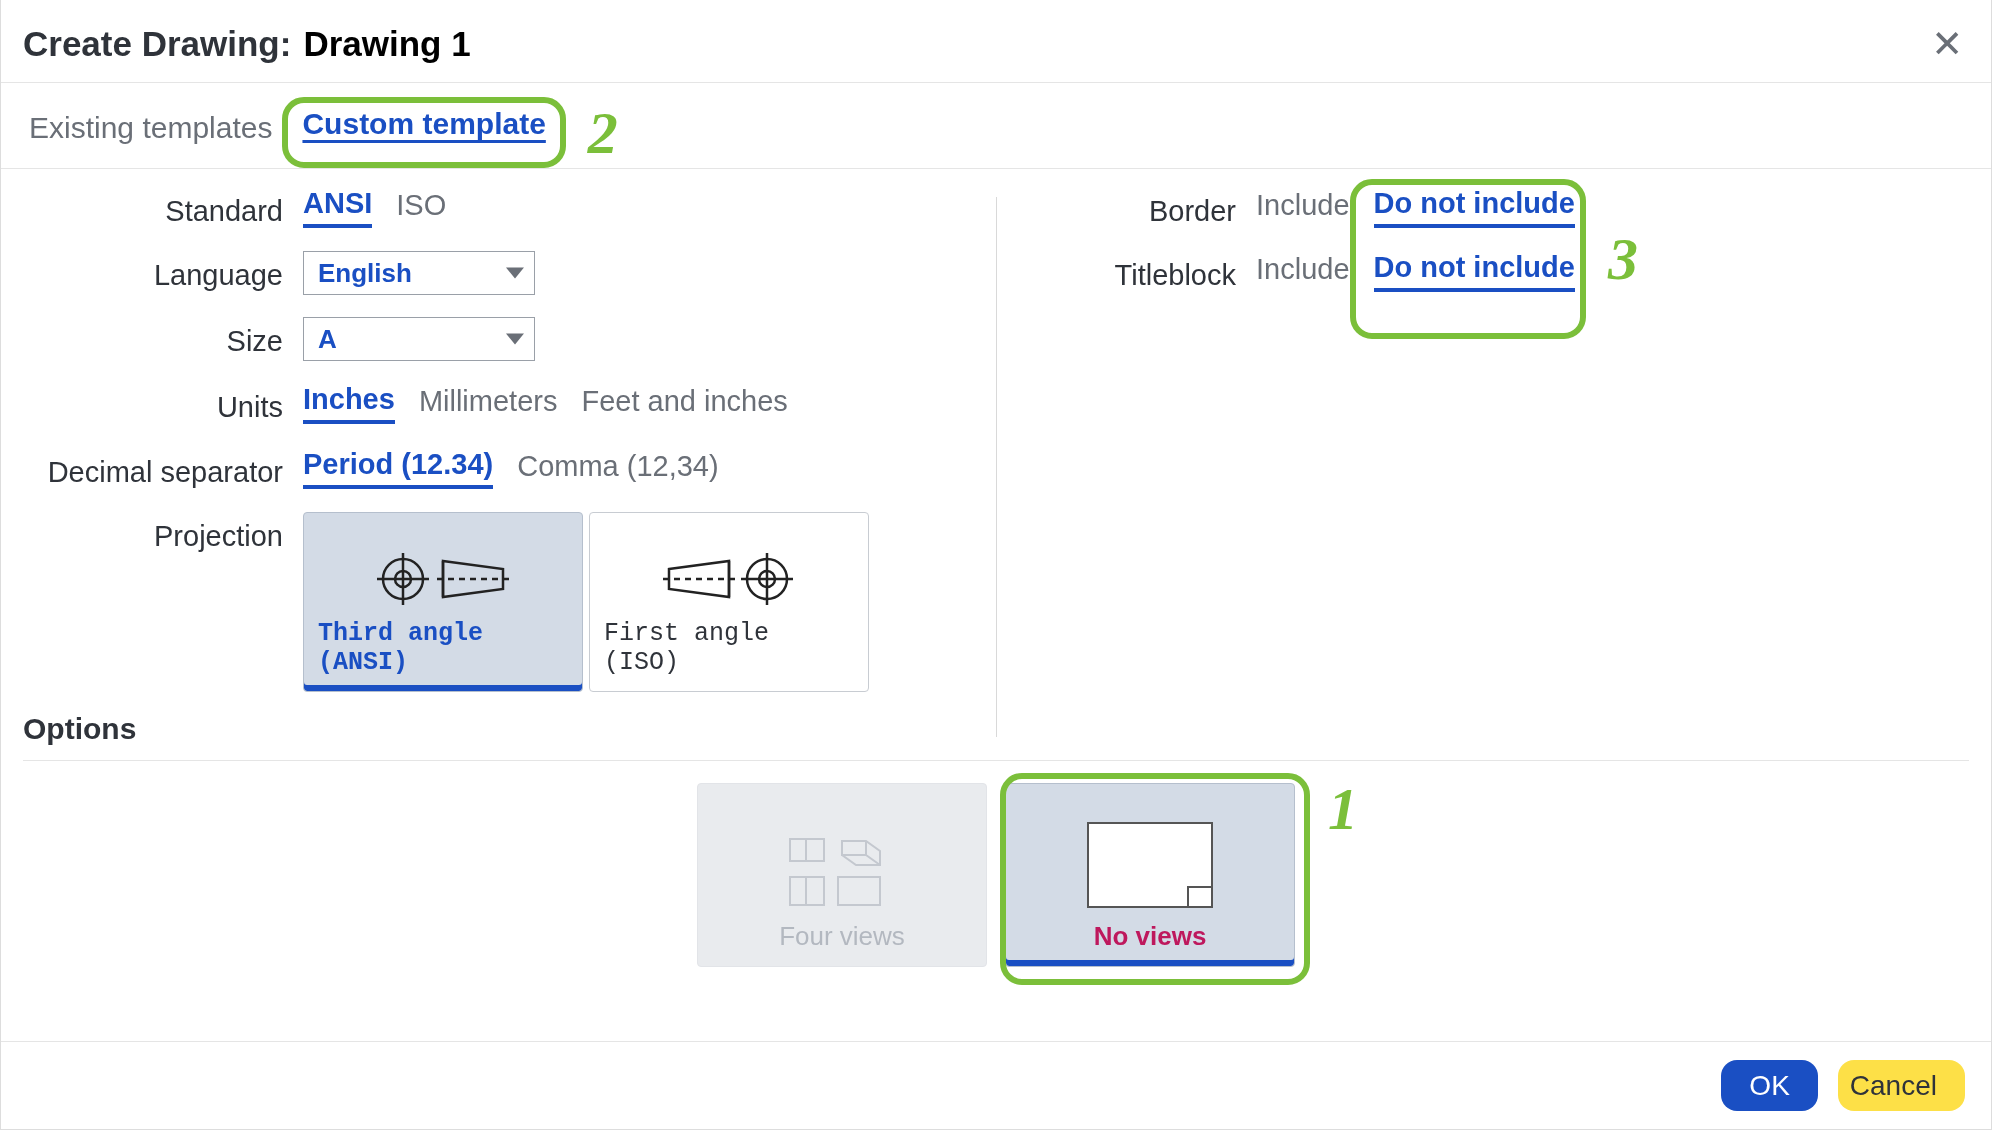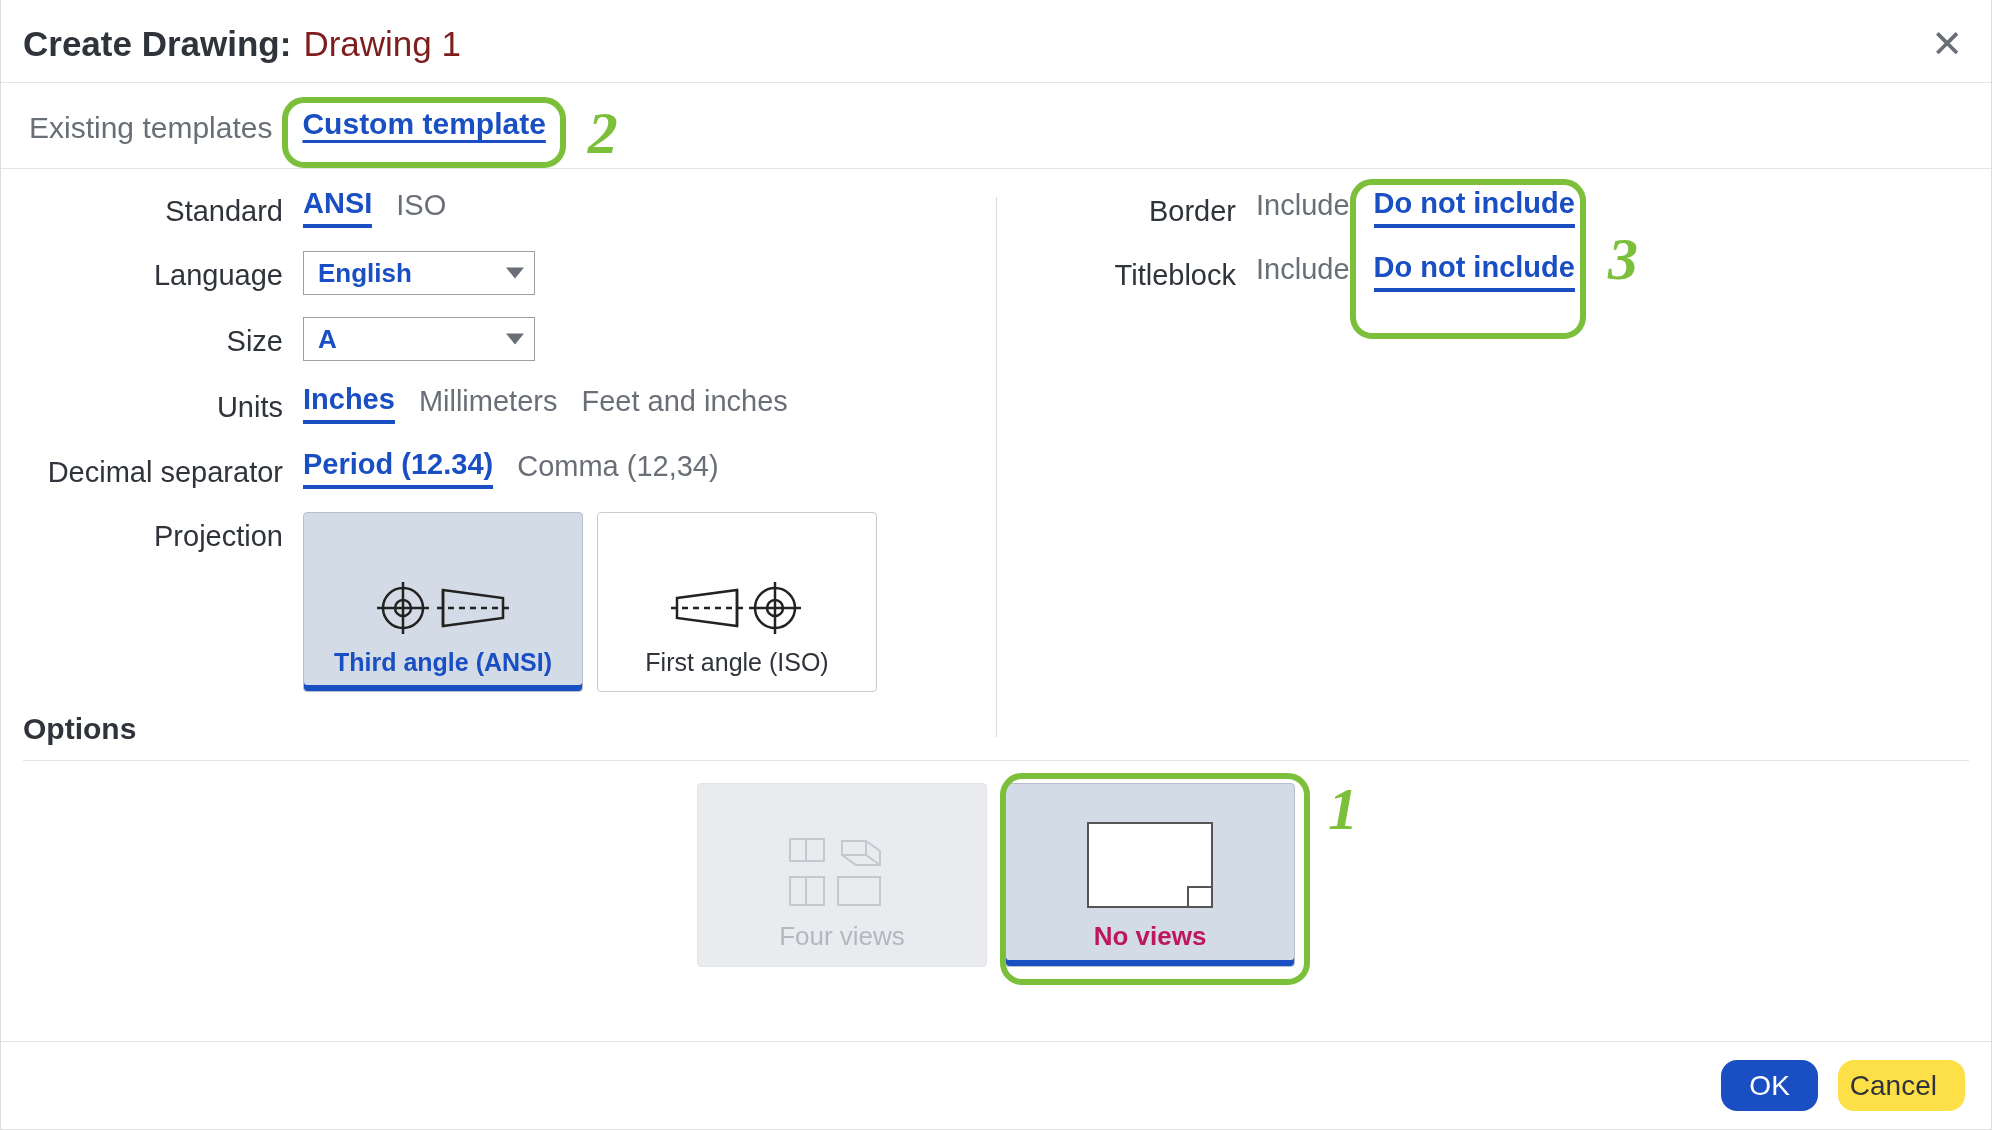--- a/index.html
+++ b/index.html
@@ -3,21 +3,21 @@
 <meta charset="utf-8">
 <style>
   * { box-sizing: border-box; margin: 0; padding: 0; }
   html, body { width: 1992px; height: 1130px; font-family: "Helvetica Neue", Arial, sans-serif; color: #333; background: #fff; }
   .dialog { width: 100%; height: 100%; display: flex; flex-direction: column; border: 1px solid #ddd; border-top: none; }
 
   
   .dialog-header { display: flex; align-items: center; justify-content: space-between; padding: 24px 28px 18px 22px; border-bottom: 1px solid #e5e5e5; }
   .dialog-title-wrap { display: flex; align-items: baseline; gap: 12px; font-size: 35px; }
   .dialog-title { font-weight: 700; color: #2f333a; }
-  .dialog-subtitle { font-weight: 400; color: #7f1d1d; }
+  .dialog-subtitle { font-weight: 700; color: #000000; }
   .close-x { font-size: 38px; color: #6a6f77; cursor: pointer; font-weight: 300; line-height: 1; }
 
   
   .tab-row { padding: 22px 22px 0 22px; border-bottom: 1px solid #e5e5e5; display:flex; gap:0; }
   .tab { font-size: 30px; padding: 6px 10px 10px 6px; color: #6a6f77; cursor: pointer; }
   .tab.active { color: #1a4fc3; font-weight: 700; text-decoration: underline; text-underline-offset: 6px; text-decoration-thickness: 3px; }
   .hl-box { border: 6px solid #7bbf3a; border-radius: 22px; padding: 4px 14px 8px 14px; margin-top:-8px; }
 
   
   .form-area { flex: 1 1 auto; padding: 18px 22px 0 22px; display: flex; flex-direction: column; }
@@ -132,21 +132,21 @@
         <div class="form-row">
           <div class="form-label">Decimal separator</div>
           <div class="form-control">
             <span class="seg active">Period (12.34)</span>
             <span class="seg">Comma (12,34)</span>
           </div>
         </div>
 
         <div class="form-row" style="margin-bottom:10px;">
           <div class="form-label">Projection</div>
-          <div class="form-control" style="gap:14px;">
+          <div class="form-control" style="gap:6px;font-family:Liberation Mono, monospace;">
 
             <div class="card selected">
               <svg width="140" height="60" viewBox="0 0 140 60">
                 <g stroke="#222" stroke-width="2.5" fill="none">
                   <circle cx="30" cy="30" r="20"></circle>
                   <circle cx="30" cy="30" r="8"></circle>
                   <line x1="30" y1="4" x2="30" y2="56"></line>
                   <line x1="4" y1="30" x2="56" y2="30"></line>
                   <polygon points="70,12 130,20 130,40 70,48"></polygon>
                   <line x1="70" y1="12" x2="70" y2="48"></line>

